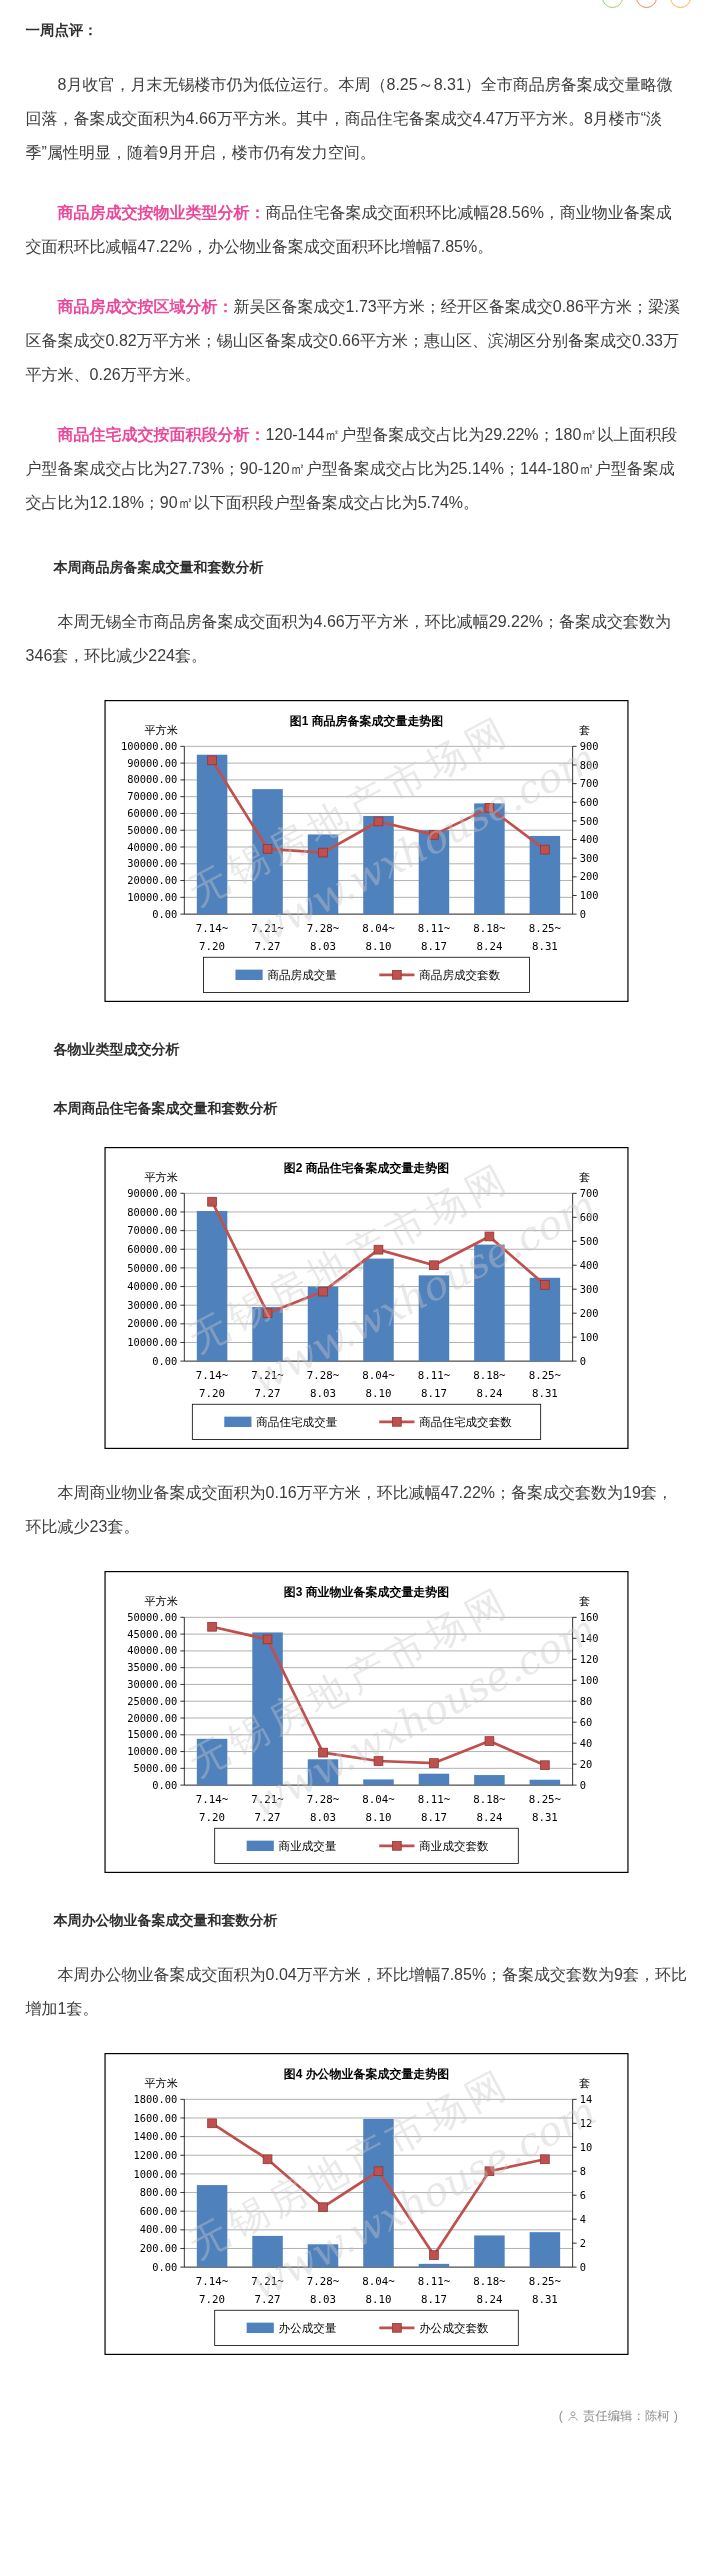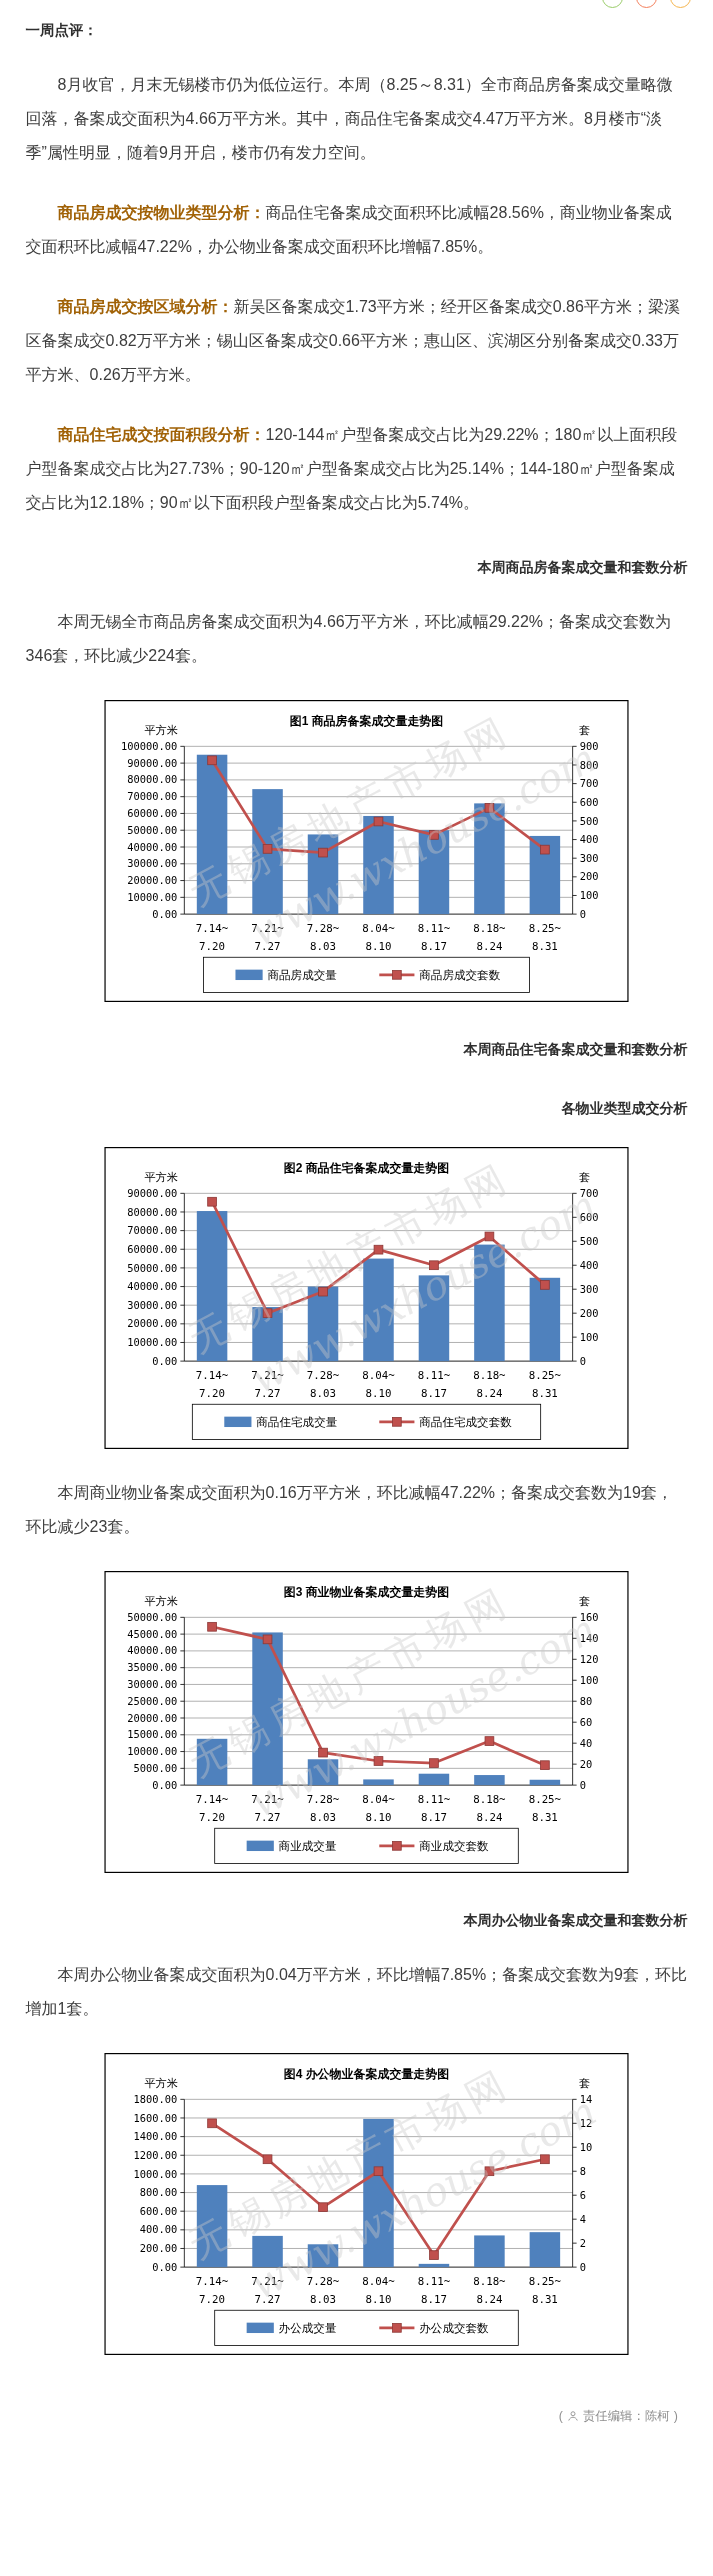--- a/index.html
+++ b/index.html
@@ -6,22 +6,22 @@
   html, body { margin: 0; padding: 0; background: #fff; }
   body {
     width: 713px; min-height: 2576px; position: relative; overflow: hidden;
     font-family: "Liberation Sans", sans-serif; color: #3d3d3d;
   }
   .share-bar { position: absolute; top: -12.8px; right: 22.4px; display: flex; gap: 12.8px; }
   .share-icon { width: 21px; height: 21px; border-radius: 50%; border: 1.6px solid #ccc; background: #fff; cursor: pointer; }
   .content { padding: 11.2px 25.6px 14.4px 25.6px; }
   h1.review { font-size: 14.4px; font-weight: bold; color: #2f2f2f; margin: 6.4px 0 0 0; line-height: 24px; font-family: Liberation Serif, serif; }
   p.body { font-size: 16px; line-height: 34px; margin: 26px 0; text-indent: 2em; color: #3d3d3d; }
-  p.body .lead { font-weight: bold; color: #a16207; font-family: Liberation Serif, serif; }
-  h2.sect { font-size: 14px; font-weight: bold; color: #2f2f2f; margin: 35px 0 0 0; line-height: 24px; text-indent: 2em; text-align: right; }
+  p.body .lead { font-weight: bold; color: #ec4899; font-family: Liberation Serif, serif; }
+  h2.sect { font-size: 14px; font-weight: bold; color: #2f2f2f; margin: 35px 0 0 0; line-height: 24px; text-indent: 2em; }
   .chart-figure { margin: 27px 0 27px 78px; width: 525px; padding: 0; }
   svg.chart { display: block; font-family: "Liberation Sans", sans-serif; }
   .footer { margin-top: 53px; display: flex; justify-content: flex-end; align-items: center; gap: 4px; color: #8f8f8f; font-size: 12.4px; padding-right: 9.6px; }
   .editor-icon { display: inline-flex; align-items: center; }
 </style>
 </head>
 <body>
 
 <div class="page">
 
@@ -152,22 +152,22 @@
             <rect x="124" y="322" width="408" height="44" fill="#fff" stroke="#000" stroke-width="1"></rect>
             <rect x="164" y="337.5" width="34" height="13" fill="#4f81bd"></rect>
             <text x="204" y="349.5" font-size="14.5" fill="#000">商品房成交量</text>
             <line x1="344" y1="344" x2="388" y2="344" stroke="#c0504d" stroke-width="3.4"></line>
             <rect x="360.5" y="338.5" width="11" height="11" fill="#c0504d" stroke="#8c3836" stroke-width="1"></rect>
             <text x="394" y="349.5" font-size="14.5" fill="#000">商品房成交套数</text>
           </g>
         </svg>
     </figure>
 
+    <h2 class="sect">各物业类型成交分析</h2>
     <h2 class="sect">本周商品住宅备案成交量和套数分析</h2>
-    <h2 class="sect">各物业类型成交分析</h2>
 
     <figure class="chart-figure">
       <svg class="chart" width="525" height="302" viewBox="0 0 656 378">
           <rect x="0.75" y="0.75" width="654.5" height="376.5" fill="#fff" stroke="#000" stroke-width="1.5"></rect>
           <text x="328" y="31" text-anchor="middle" font-size="15" font-weight="bold" fill="#000">图2  商品住宅备案成交量走势图</text>
           <g>
             <line x1="100" y1="268" x2="586" y2="268" stroke="#000" stroke-width="1.1"></line>
             <line x1="95" y1="268" x2="100" y2="268" stroke="#000" stroke-width="1"></line>
             <text x="91" y="272.5" text-anchor="end" font-size="13" fill="#000" font-family="&quot;DejaVu Sans Mono&quot;, monospace">0.00</text>
             <line x1="100" y1="244.66666666666666" x2="586" y2="244.66666666666666" stroke="#848484" stroke-width="0.8"></line>

